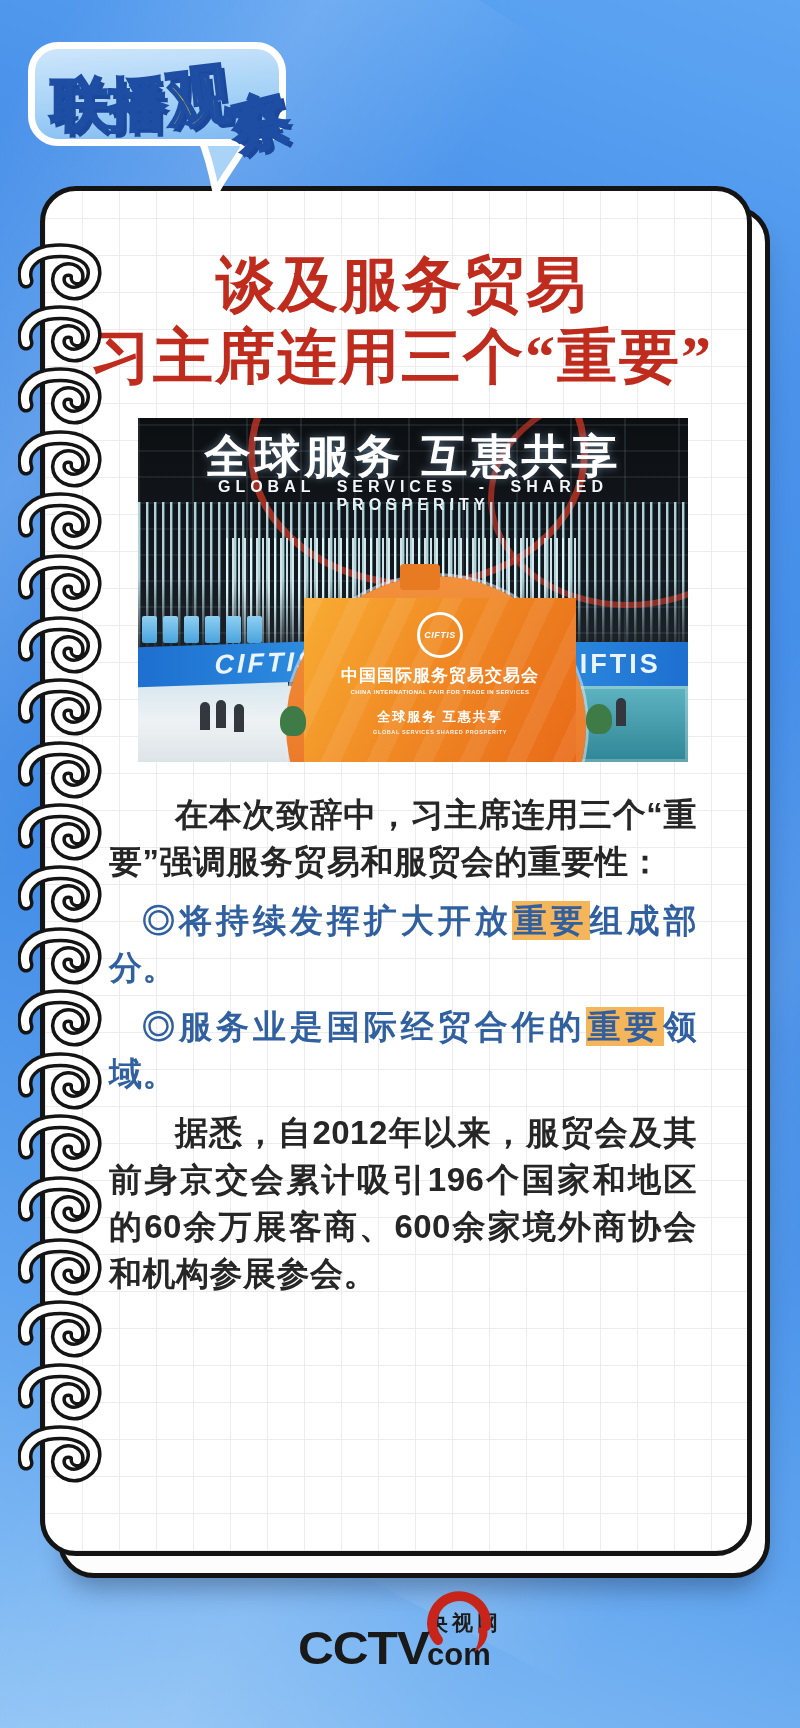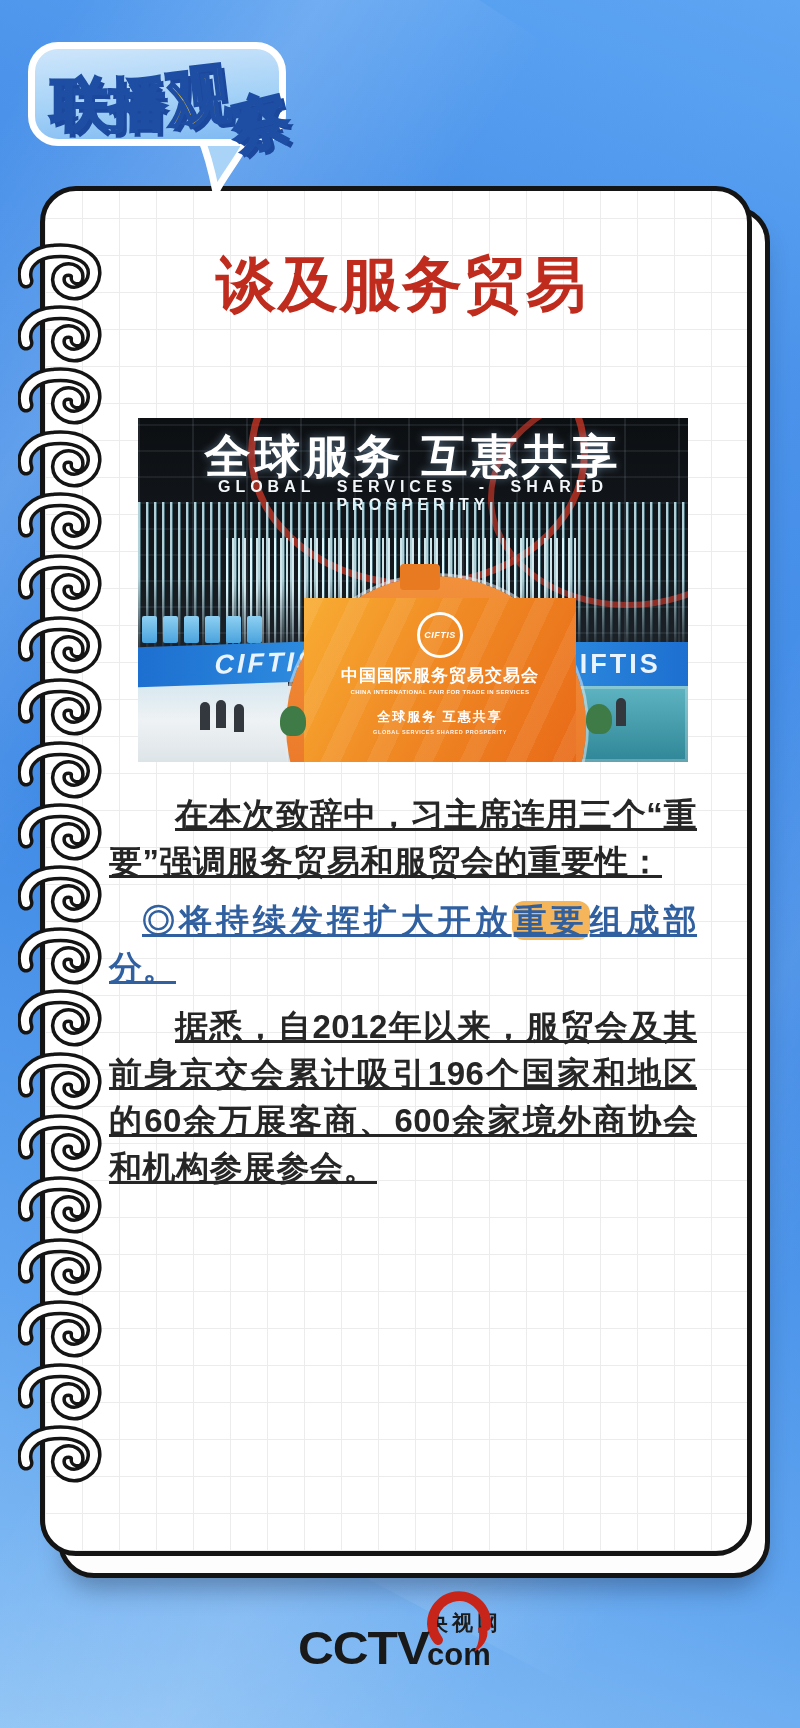--- a/index.html
+++ b/index.html
@@ -107,25 +107,25 @@
     color:#fff; font-weight:700; font-size:9px; letter-spacing:.5px; font-style:italic; }
   .scr-cn { margin-top:6px; color:#fff; font-weight:700; font-size:17px; letter-spacing:1px; }
   .scr-en { margin-top:2px; color:rgba(255,255,255,.95); font-size:6px; letter-spacing:.4px; font-weight:700; }
   .scr-slogan { margin-top:13px; color:#fff; font-weight:700; font-size:13px; letter-spacing:2px; }
   .scr-slogan-en { margin-top:3px; color:rgba(255,255,255,.9); font-size:5.5px; letter-spacing:.6px; font-weight:700; }
 
   
   .copy { position:absolute; left:64px; top:600px; width:588px;
     font-size:33px; line-height:47px; font-weight:700; color:#262626;
     text-align:justify; letter-spacing:.5px; }
-  .copy p { margin:0 0 12px;text-decoration:underline; }
+  .copy p { margin:0 0 12px; }
   .p-intro, .p-outro { text-indent:2em; color:#262626; }
   .p-bullet { text-indent:1em; color:#30609f; }
   .p-outro { margin-bottom:0; }
-  .hl { background:#f4b55b; border-radius:12px; padding:1px 2px;
+  .hl { background:#f4b55b; border-radius:0; padding:1px 2px;
     -webkit-box-decoration-break:clone; box-decoration-break:clone; }
 
   
   .footer { position:absolute; left:0; top:1612px; width:100%;
     display:flex; justify-content:center; }
   .cctv-logo { position:relative; display:flex; align-items:flex-end; gap:8px; }
   .cctv-word { font-size:46px; font-weight:700; color:#191919; letter-spacing:-1px;
     transform:scaleX(1.08); transform-origin:left bottom; line-height:1; }
   .cctv-col { display:flex; flex-direction:column; line-height:1; padding-bottom:1px; }
   .cctv-cn { font-size:21px; color:#1c1c1c; letter-spacing:4px; font-weight:700; }
@@ -145,20 +145,21 @@
 <div class="bubble">
   <div class="bubble-text"><span class="bt-a"><span>联</span><span>播</span></span><span class="bt-b">观</span><span class="bt-c">察</span>
   </div>
 </div>
 
 <div class="card-stack"></div>
 <div class="card">
 
   <div class="title">
     <div>谈及服务贸易</div>
+    <div>习主席连用三个“重要”</div>
   </div>
 
   <div class="photo">
     <div class="truss"></div>
     <div class="red-arc1"></div>
     <div class="red-arc2"></div>
     <div class="photo-cn">全球服务  互惠共享</div>
     <div class="photo-en">GLOBAL SERVICES - SHARED PROSPERITY</div>
     <div class="streamers"></div>
     <div class="streamers2"></div>
@@ -188,20 +189,21 @@
     <div class="person" style="left:78px; top:282px;"></div>
     <div class="person" style="left:96px; top:286px;"></div>
     <div class="person" style="left:478px; top:280px;"></div>
     <div class="plant" style="left:142px; top:288px;"></div>
     <div class="plant" style="left:448px; top:286px;"></div>
   </div>
 
   <div class="copy">
     <p class="p-intro">在本次致辞中，习主席连用三个“重要”强调服务贸易和服贸会的重要性：</p>
     <p class="p-bullet"><span>◎将持续发挥扩大开放</span><span class="hl">重要</span><span>组成部分。</span></p>
+    <p class="p-bullet"><span>◎服务业是国际经贸合作的</span><span class="hl">重要</span><span>领域。</span></p>
     <p class="p-outro">据悉，自2012年以来，服贸会及其前身京交会累计吸引196个国家和地区的60余万展客商、600余家境外商协会和机构参展参会。</p>
   </div>
 </div>
 
 <div id="rings">
     <div class="ring" style="top: 243px;"><svg width="88" height="58" viewBox="0 0 88 58">
         <path d="M8,38 C3,22 17,9 36,8 C61,6 77,16 76,31 C75,45 60,54 48,48 C38,43 38,30 47,27 C54,25 60,29 59,35" fill="none" stroke="#141414" stroke-width="15" stroke-linecap="round"></path>
         <path d="M8,38 C3,22 17,9 36,8 C61,6 77,16 76,31 C75,45 60,54 48,48 C38,43 38,30 47,27 C54,25 60,29 59,35" fill="none" stroke="#ffffff" stroke-width="8" stroke-linecap="round"></path>
       </svg></div>
     <div class="ring" style="top: 305.2px;"><svg width="88" height="58" viewBox="0 0 88 58">

